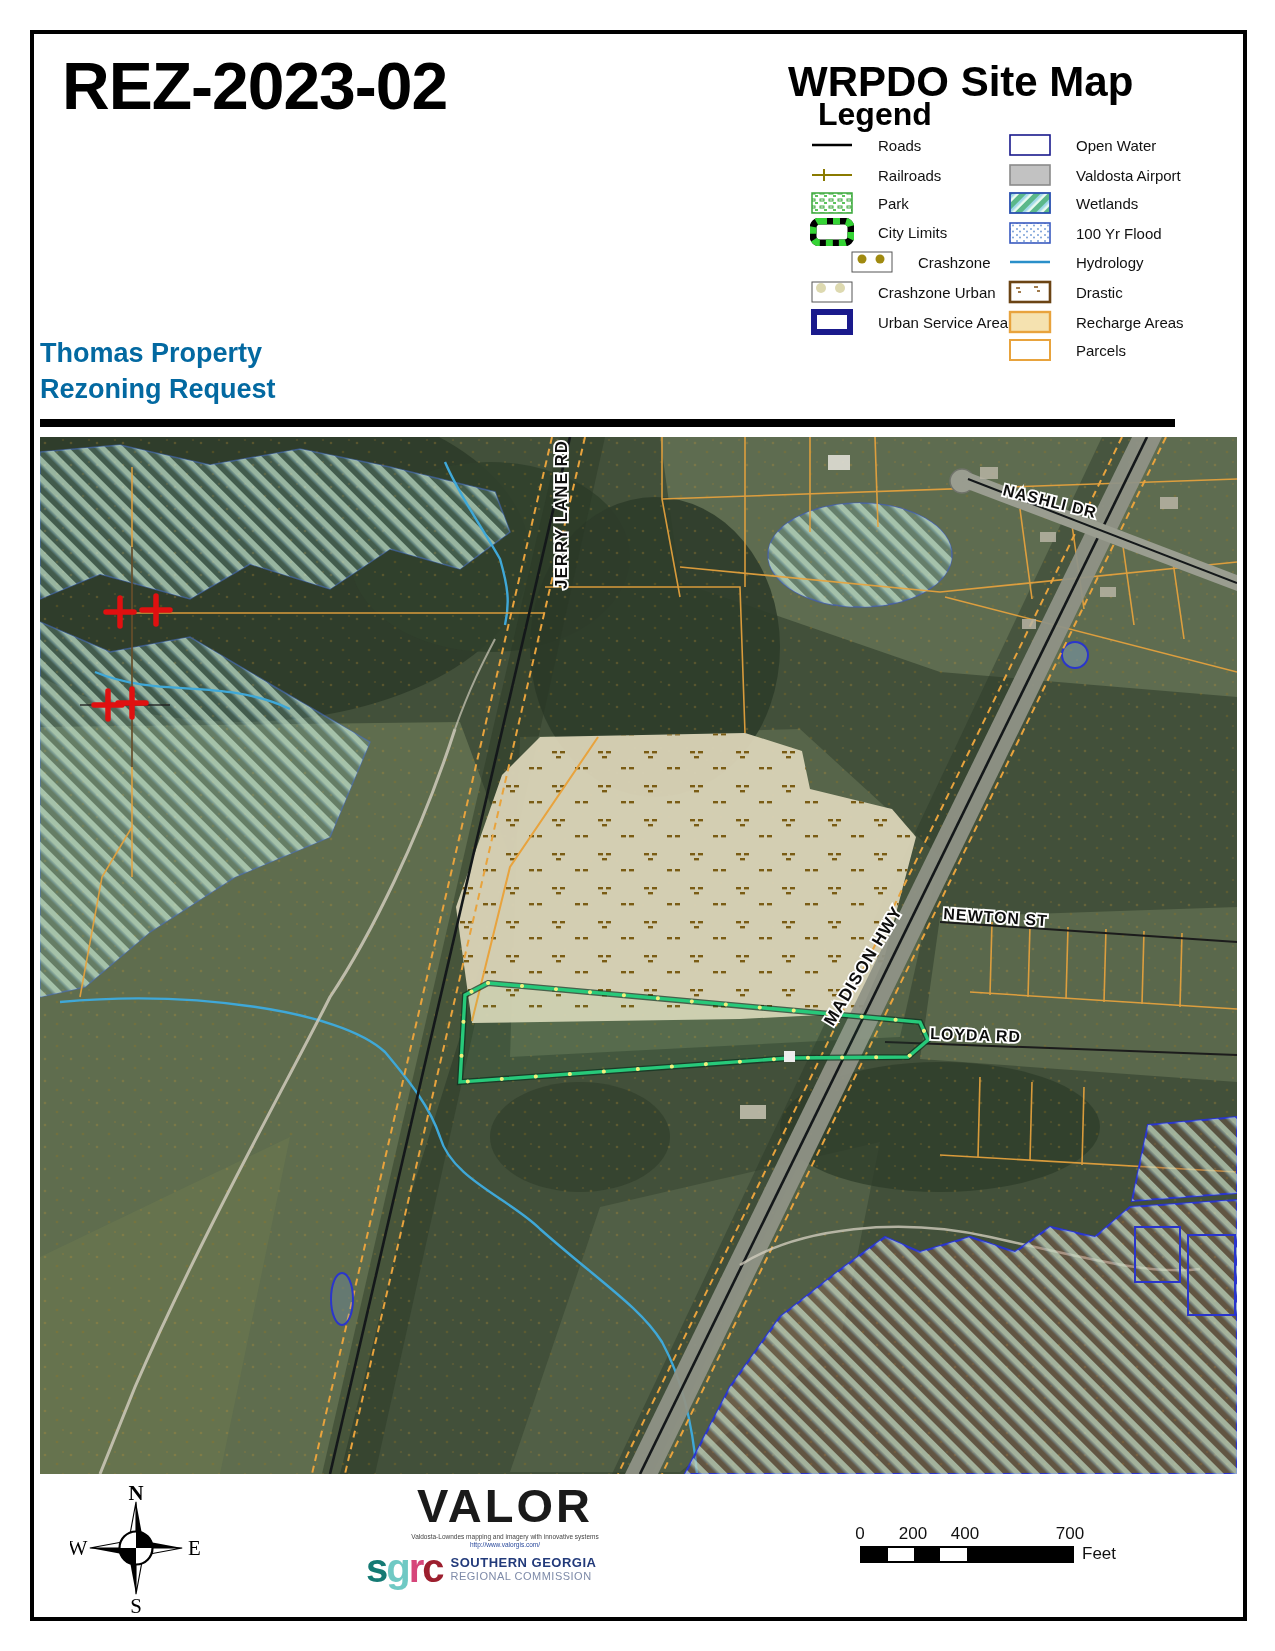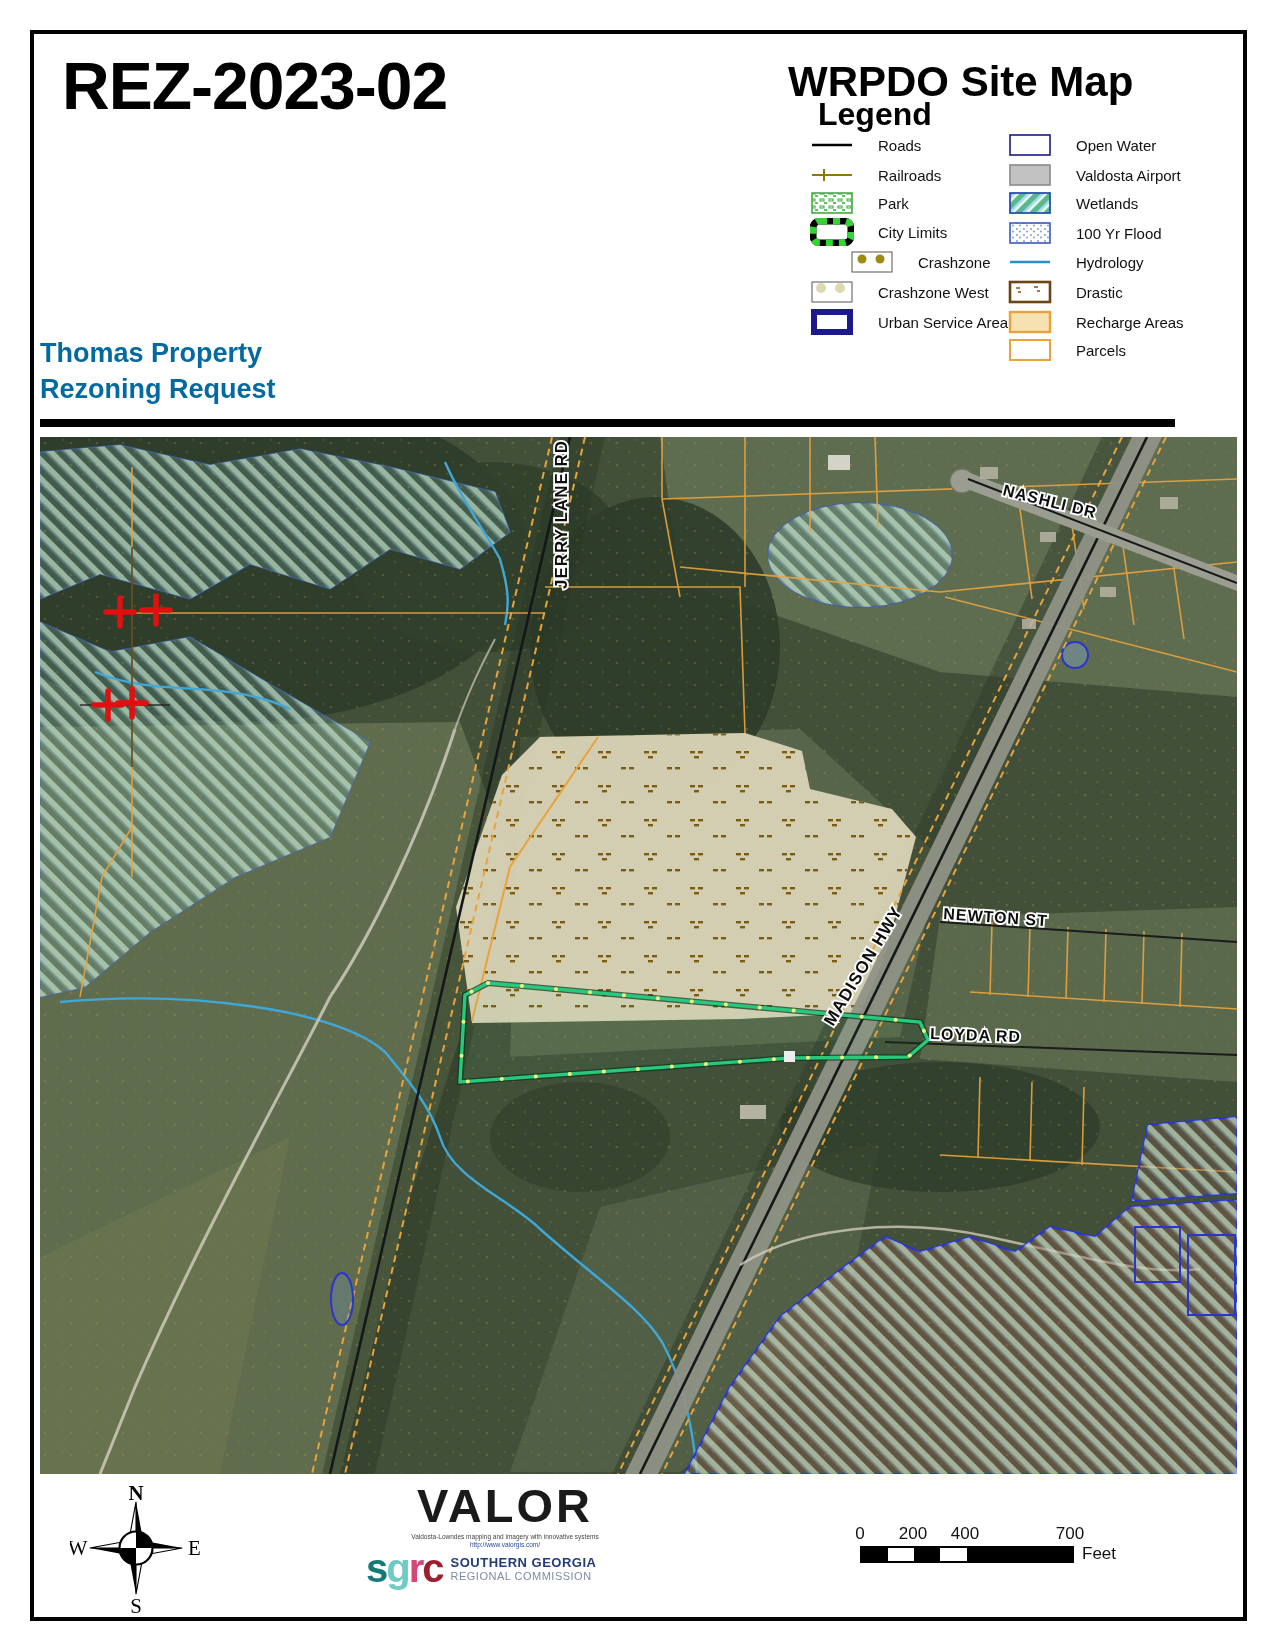--- a/index.html
+++ b/index.html
@@ -93,21 +93,21 @@
     <span>Crashzone</span>
   </div>
   <div class="lrow" style="left:810px;top:280px">
     <span class="sw">
         <svg width="44" height="24">
           <rect x="2" y="2" width="40" height="20" fill="#fff" stroke="#555" stroke-width="1"></rect>
           <circle cx="11" cy="8" r="5" fill="#ddd9b0"></circle>
           <circle cx="30" cy="8" r="5" fill="#ddd9b0"></circle>
         </svg>
       </span>
-    <span>Crashzone West</span>
+    <span>Crashzone Urban</span>
   </div>
   <div class="lrow" style="left:810px;top:310px">
     <span class="sw">
         <svg width="44" height="26">
           <rect x="4" y="3" width="36" height="20" fill="#fff" stroke="#1a1a8c" stroke-width="6"></rect>
         </svg>
       </span>
     <span>Urban Service Area</span>
   </div>
 

